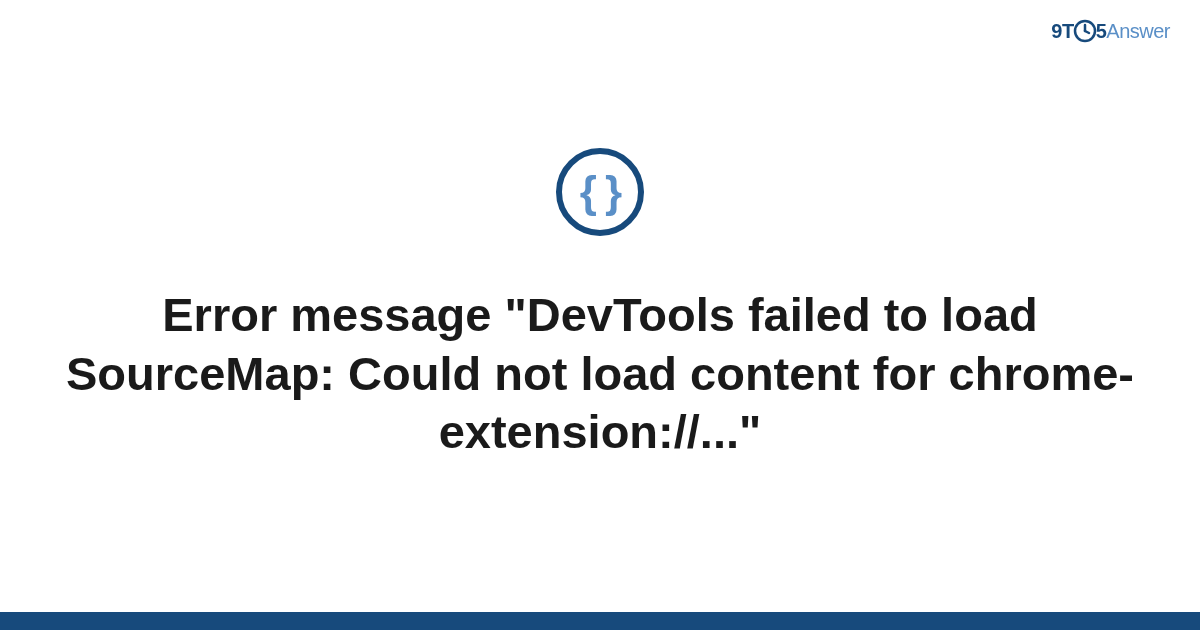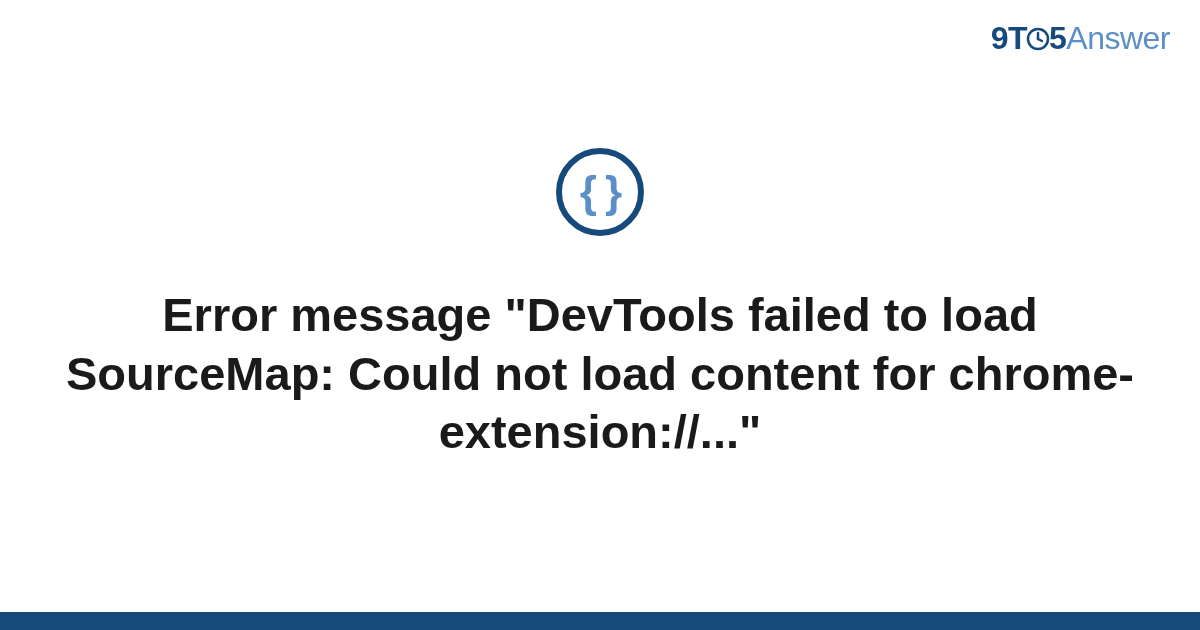--- a/index.html
+++ b/index.html
@@ -14,21 +14,21 @@
       background: #ffffff;
       position: relative;
       overflow: hidden;
     }
     .header {
       position: absolute;
       top: 20px;
       right: 30px;
     }
     .logo {
-      font-size: 32px;
+      font-size: 20px;
       font-weight: 600;
       letter-spacing: -0.5px;
     }
     .logo-9t {
       color: #174a7c;
       font-weight: 700;
     }
     .logo-clock {
       display: inline-flex;
       align-items: center;

